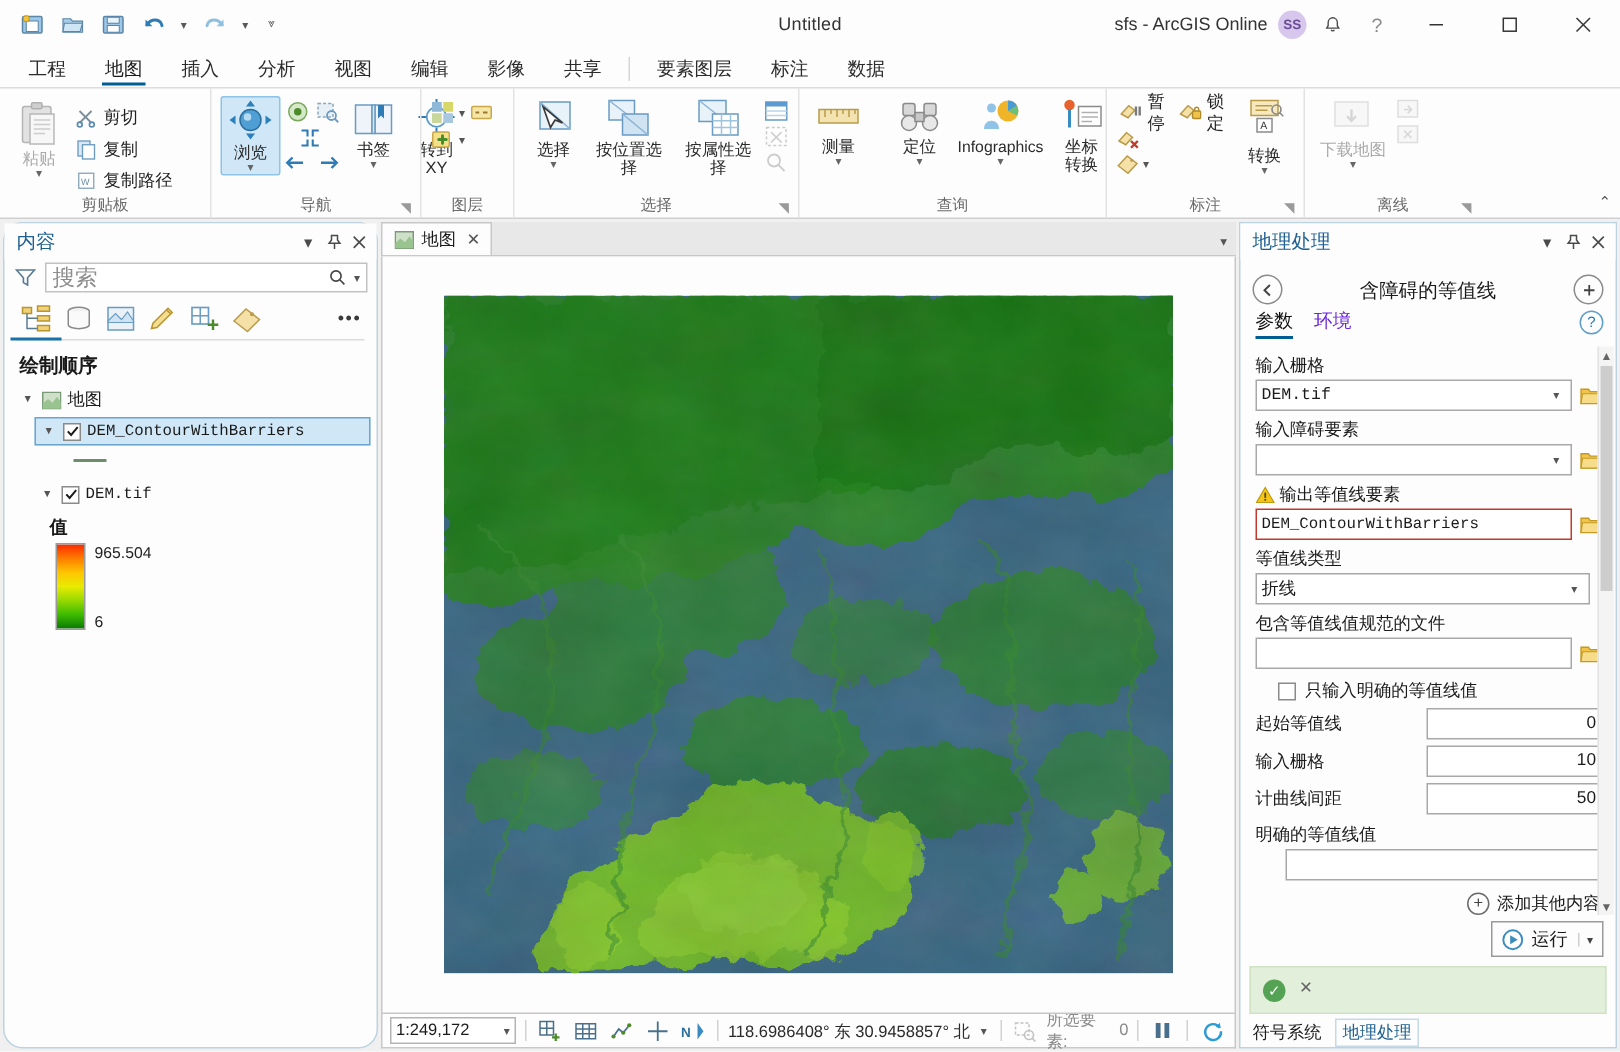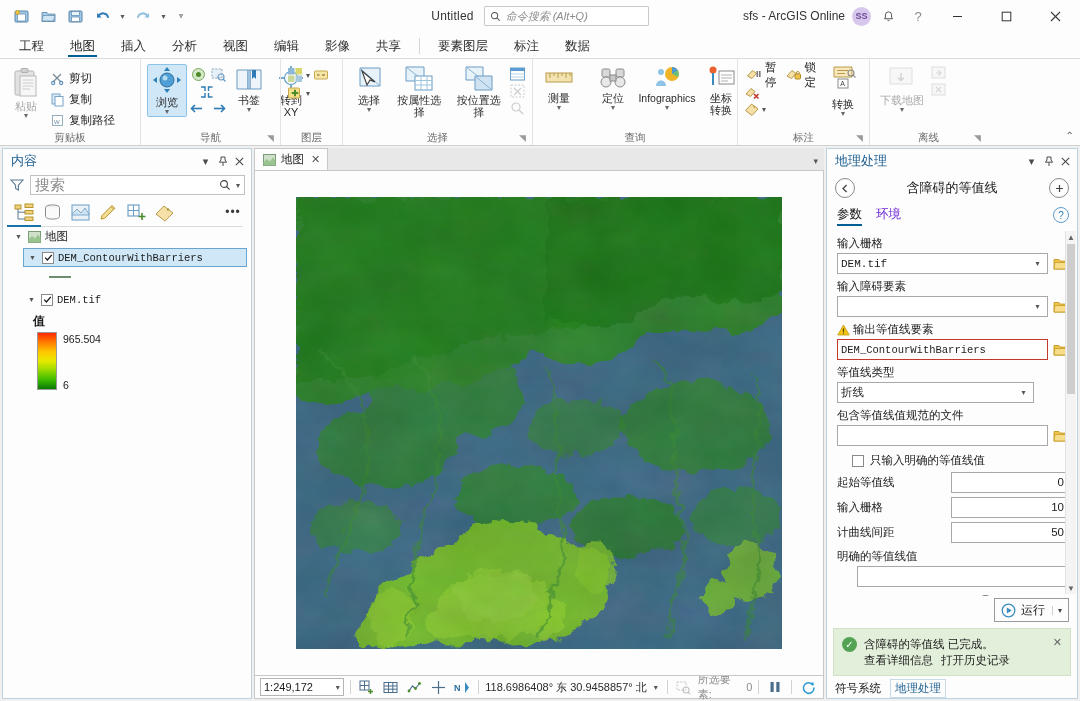--- a/index.html
+++ b/index.html
@@ -53,21 +53,21 @@
   .sm-col { display:flex; flex-direction:column; gap:1px; }
 
   
   .ic { display:inline-flex; align-items:center; justify-content:center; }
 
   
   .main { flex:1; display:flex; min-height:0; background:#f0f0f0; }
 
   
   .pane { background:#fdfdfd; display:flex; flex-direction:column; border:1px solid #bcd2e0; }
-  .contents-pane { width:250px; flex:0 0 250px; margin:2px 1px 2px 2px; }
+  .contents-pane { width:250px; flex:0 0 250px; margin:2px 1px 2px 2px;border-radius:13px; }
   .pane-head { height:24px; display:flex; align-items:center; padding:0 3px 0 8px; background:#fdfdfd; flex:0 0 24px; }
   .pane-title { font-size:13px; color:#1f6091; flex:1; }
   .pane-ctl { width:17px; height:18px; display:flex; align-items:center; justify-content:center; color:#4a4a4a; font-size:11px; }
   .c-searchrow { display:flex; align-items:center; gap:5px; padding:2px 6px 3px 6px; }
   .c-filter { width:16px; height:16px; display:flex; align-items:center; justify-content:center; }
   .c-search { flex:1; height:20px; border:1px solid #c2c2c2; background:#fff; display:flex; align-items:center; padding:0 4px; }
   .c-search .ph { flex:1; color:#8d8d8d; font-size:15px; }
   .c-toolbar { display:flex; align-items:center; gap:2px; padding:2px 6px 0 8px; }
   .c-tool { width:26px; height:24px; display:flex; align-items:center; justify-content:center; border-radius:2px; }
   .c-tool.active { position:relative; }
@@ -101,21 +101,21 @@
   .status { height:23px; background:#fdfdfd; border:1px solid #c8c8c8; border-top:none; display:flex; align-items:center; gap:4px; padding:0 5px; flex:0 0 23px; }
   .scale-box { width:88px; height:18px; border:1px solid #b4b4b4; background:#fff; display:flex; align-items:center; padding:0 3px; font-size:11px; }
   .scale-box .cv { flex:1; }
   .st-sep { width:1px; height:14px; background:#d2d2d2; margin:0 2px; }
   .st-ic { width:21px; height:19px; display:flex; align-items:center; justify-content:center; }
   .coords { font-size:11px; color:#2a2a2a; white-space:nowrap; }
   .sel-txt { font-size:11px; color:#8a8a8a; }
 
   
   .gp-pane { width:252px; flex:0 0 252px; margin:2px 2px 2px 1px; }
-  .gp-nav { height:30px; display:flex; align-items:center; padding:0 8px; flex:0 0 30px; }
+  .gp-nav { height:30px; display:flex; align-items:flex-end; padding:0 8px; flex:0 0 30px; }
   .gp-back, .gp-add { width:20px; height:20px; border-radius:50%; border:1px solid #8a8a8a; color:#444; display:flex; align-items:center; justify-content:center; font-size:11px; background:#fdfdfd; }
   .gp-tool-title { flex:1; text-align:center; font-size:13px; color:#1a1a1a; }
   .gp-tabs { height:24px; display:flex; align-items:center; padding:0 10px; gap:14px; flex:0 0 24px; position:relative; }
   .gp-tab { font-size:12.5px; color:#6d28d9; position:relative; height:22px; line-height:21px; }
   .gp-tab.active { color:#111; }
   .gp-tab.active:after { content:""; position:absolute; left:0; right:0; bottom:0; height:2px; background:#005e95; }
   .gp-help { position:absolute; right:8px; width:16px; height:16px; border-radius:50%; border:1px solid #5e9ec9; color:#2a7cb5; font-size:10px; display:flex; align-items:center; justify-content:center; }
   .gp-body { flex:1; overflow:hidden; position:relative; padding:4px 8px 0 10px; }
   .gp-label { font-size:11.5px; color:#1a1a1a; margin:5px 0 2px 0; display:flex; align-items:center; gap:3px; }
   .warn-tri { width:13px; height:12px; display:inline-flex; }
@@ -189,29 +189,20 @@
             <path d="M13 8.5c-3-4.5-9-4-10 .6" fill="none" stroke="#8fc0e0" stroke-width="2" stroke-linecap="round"></path>
             <path d="M14 5v4.5H9.4z" fill="#8fc0e0"></path>
           </svg>
       </div>
       <div class="qat-caret">▾</div>
       <div class="qat-caret" style="width:20px;">⩔</div>
     </div>
 
     <div class="title-center">
       <div class="doc-title">Untitled</div>
-      <div class="cmd-search">
-        <span class="ic">
-          <svg width="11" height="11" viewBox="0 0 12 12">
-              <circle cx="5" cy="5" r="3.4" fill="none" stroke="#555" stroke-width="1.1"></circle>
-              <line x1="7.5" y1="7.5" x2="10.6" y2="10.6" stroke="#555" stroke-width="1.1"></line>
-            </svg>
-        </span>
-        <span class="ph">命令搜索 (Alt+Q)</span>
-      </div>
     </div>
 
     <div class="title-right">
       <div class="acct-name">sfs - ArcGIS Online</div>
       <div class="avatar">SS</div>
       <div class="tb-icon">
         <svg width="13" height="13" viewBox="0 0 14 14">
             <path d="M7 2a3.3 3.3 0 0 0-3.3 3.3v2.4L2.7 9.4h8.6L10.3 7.7V5.3A3.3 3.3 0 0 0 7 2z" fill="none" stroke="#4a4a4a" stroke-width="1"></path>
             <path d="M5.9 10.6a1.15 1.15 0 0 0 2.2 0" fill="none" stroke="#4a4a4a" stroke-width="1"></path>
           </svg>
@@ -443,43 +434,43 @@
                 <path d="M13 21l20-18" stroke="none"></path>
                 <path d="M8 6l5 14 3-5 5 2z" fill="#fff" stroke="#3a3a3a" stroke-width="1.1"></path>
               </svg>
           </span>
           <span class="lbl">选择</span>
           <span class="car">▾</span>
         </div>
         <div class="big-btn">
           <span class="ic">
             <svg width="32" height="28" viewBox="0 0 32 28">
+                <path d="M3 2h17v13H3z" fill="#e8f2f9" stroke="#6a9bc3"></path>
+                <path d="M3 2l17 13" stroke="#8ab4d4" fill="none"></path>
+                <path d="M12 11h17v14H12z" fill="#cfe3f2" stroke="#6a9bc3"></path>
+                <path d="M12 11l17 14" stroke="#8ab4d4" fill="none"></path>
+              </svg>
+          </span>
+          <span class="lbl">按位置选择</span>
+        </div>
+        <div class="big-btn">
+          <span class="ic">
+            <svg width="32" height="28" viewBox="0 0 32 28">
                 <path d="M3 2h18v14H3z" fill="#e8f2f9" stroke="#6a9bc3"></path>
                 <path d="M3 2l18 14" stroke="#8ab4d4" fill="none"></path>
                 <rect x="12" y="11" width="17" height="14" fill="#fff" stroke="#6a9bc3"></rect>
                 <g stroke="#9ec4de">
                   <line x1="12" y1="15.5" x2="29" y2="15.5"></line>
                   <line x1="12" y1="20" x2="29" y2="20"></line>
                   <line x1="18" y1="11" x2="18" y2="25"></line>
                   <line x1="24" y1="11" x2="24" y2="25"></line>
                 </g>
               </svg>
           </span>
           <span class="lbl">按属性选择</span>
-        </div>
-        <div class="big-btn">
-          <span class="ic">
-            <svg width="32" height="28" viewBox="0 0 32 28">
-                <path d="M3 2h17v13H3z" fill="#e8f2f9" stroke="#6a9bc3"></path>
-                <path d="M3 2l17 13" stroke="#8ab4d4" fill="none"></path>
-                <path d="M12 11h17v14H12z" fill="#cfe3f2" stroke="#6a9bc3"></path>
-                <path d="M12 11l17 14" stroke="#8ab4d4" fill="none"></path>
-              </svg>
-          </span>
-          <span class="lbl">按位置选择</span>
         </div>
         <div class="sm-col" style="margin-top:2px;">
           <span class="ic">
               <svg width="17" height="16" viewBox="0 0 17 16">
                 <rect x="1.5" y="2" width="14" height="12" fill="#fff" stroke="#6a9bc3"></rect>
                 <rect x="1.5" y="2" width="14" height="3" fill="#5a9bd4"></rect>
                 <g stroke="#b8d4e8">
                   <line x1="1.5" y1="8" x2="15.5" y2="8"></line>
                   <line x1="1.5" y1="11" x2="15.5" y2="11"></line>
                 </g>
@@ -753,20 +744,21 @@
           <svg width="21" height="19" viewBox="0 0 21 19">
               <path d="M2 11l8-8 9 7-8 8z" fill="#f5e0a8" stroke="#b99a48"></path>
               <circle cx="14" cy="6.5" r="1.3" fill="#b99a48"></circle>
             </svg>
         </div>
         <div class="c-toolsep"></div>
         <div class="c-more">•••</div>
       </div>
       <div class="c-rule"></div>
 
+      <div class="c-section">绘制顺序</div>
 
       <div class="tree">
         <div class="tnode" style="padding-left:6px;">
           <span class="texp">▼</span>
           <span class="ic">
             <svg width="13" height="12" viewBox="0 0 13 12">
                 <rect x=".5" y=".5" width="12" height="11" fill="#cfe0c9" stroke="#7a9a7a"></rect>
                 <path d="M.5 8l3.5-3 3 2.5 3-4 2.5 3.5v4.5H.5z" fill="#9ac48f"></path>
               </svg>
           </span>
@@ -1063,21 +1055,21 @@
           <div class="gp-folder">
             <svg width="16" height="14" viewBox="0 0 16 14">
                 <path d="M1 2.5h5l1.2 1.6H15v8H1z" fill="#f0c44a" stroke="#c49a24" stroke-width=".9"></path>
                 <path d="M2 5.5h13l-1.5 6.5H1z" fill="#f7dc8a" stroke="#c49a24" stroke-width=".8"></path>
               </svg>
           </div>
         </div>
 
         <div class="gp-label">等值线类型</div>
         <div class="gp-row">
-          <div class="gp-input" style="margin-right:35px;">
+          <div class="gp-input" style="margin-right:9px;">
             <span class="val">折线</span>
             <span class="gp-caret">▾</span>
           </div>
         </div>
 
         <div class="gp-label">包含等值线值规范的文件</div>
         <div class="gp-row">
           <div class="gp-input">
             <span class="val"></span>
           </div>
@@ -1133,27 +1125,20 @@
                 <path d="M5.8 4.5l5 3-5 3z" fill="#3a8bbf"></path>
               </svg>
           </span>
           <span>运行</span>
           <span class="run-caret">▾</span>
         </div>
       </div>
 
       <div class="gp-msg">
         <span class="gp-msg-ic">✓</span>
-        <div class="gp-msg-txt">
-          <div>含障碍的等值线 已完成。</div>
-          <div class="gp-msg-links">
-            <span>查看详细信息</span>
-            <span>打开历史记录</span>
-          </div>
-        </div>
         <span class="gp-msg-x">✕</span>
       </div>
 
       <div class="gp-foot">
         <span class="gp-foot-tab">符号系统</span>
         <span class="gp-foot-tab active">地理处理</span>
       </div>
     </div>
   </div>
 </div>

